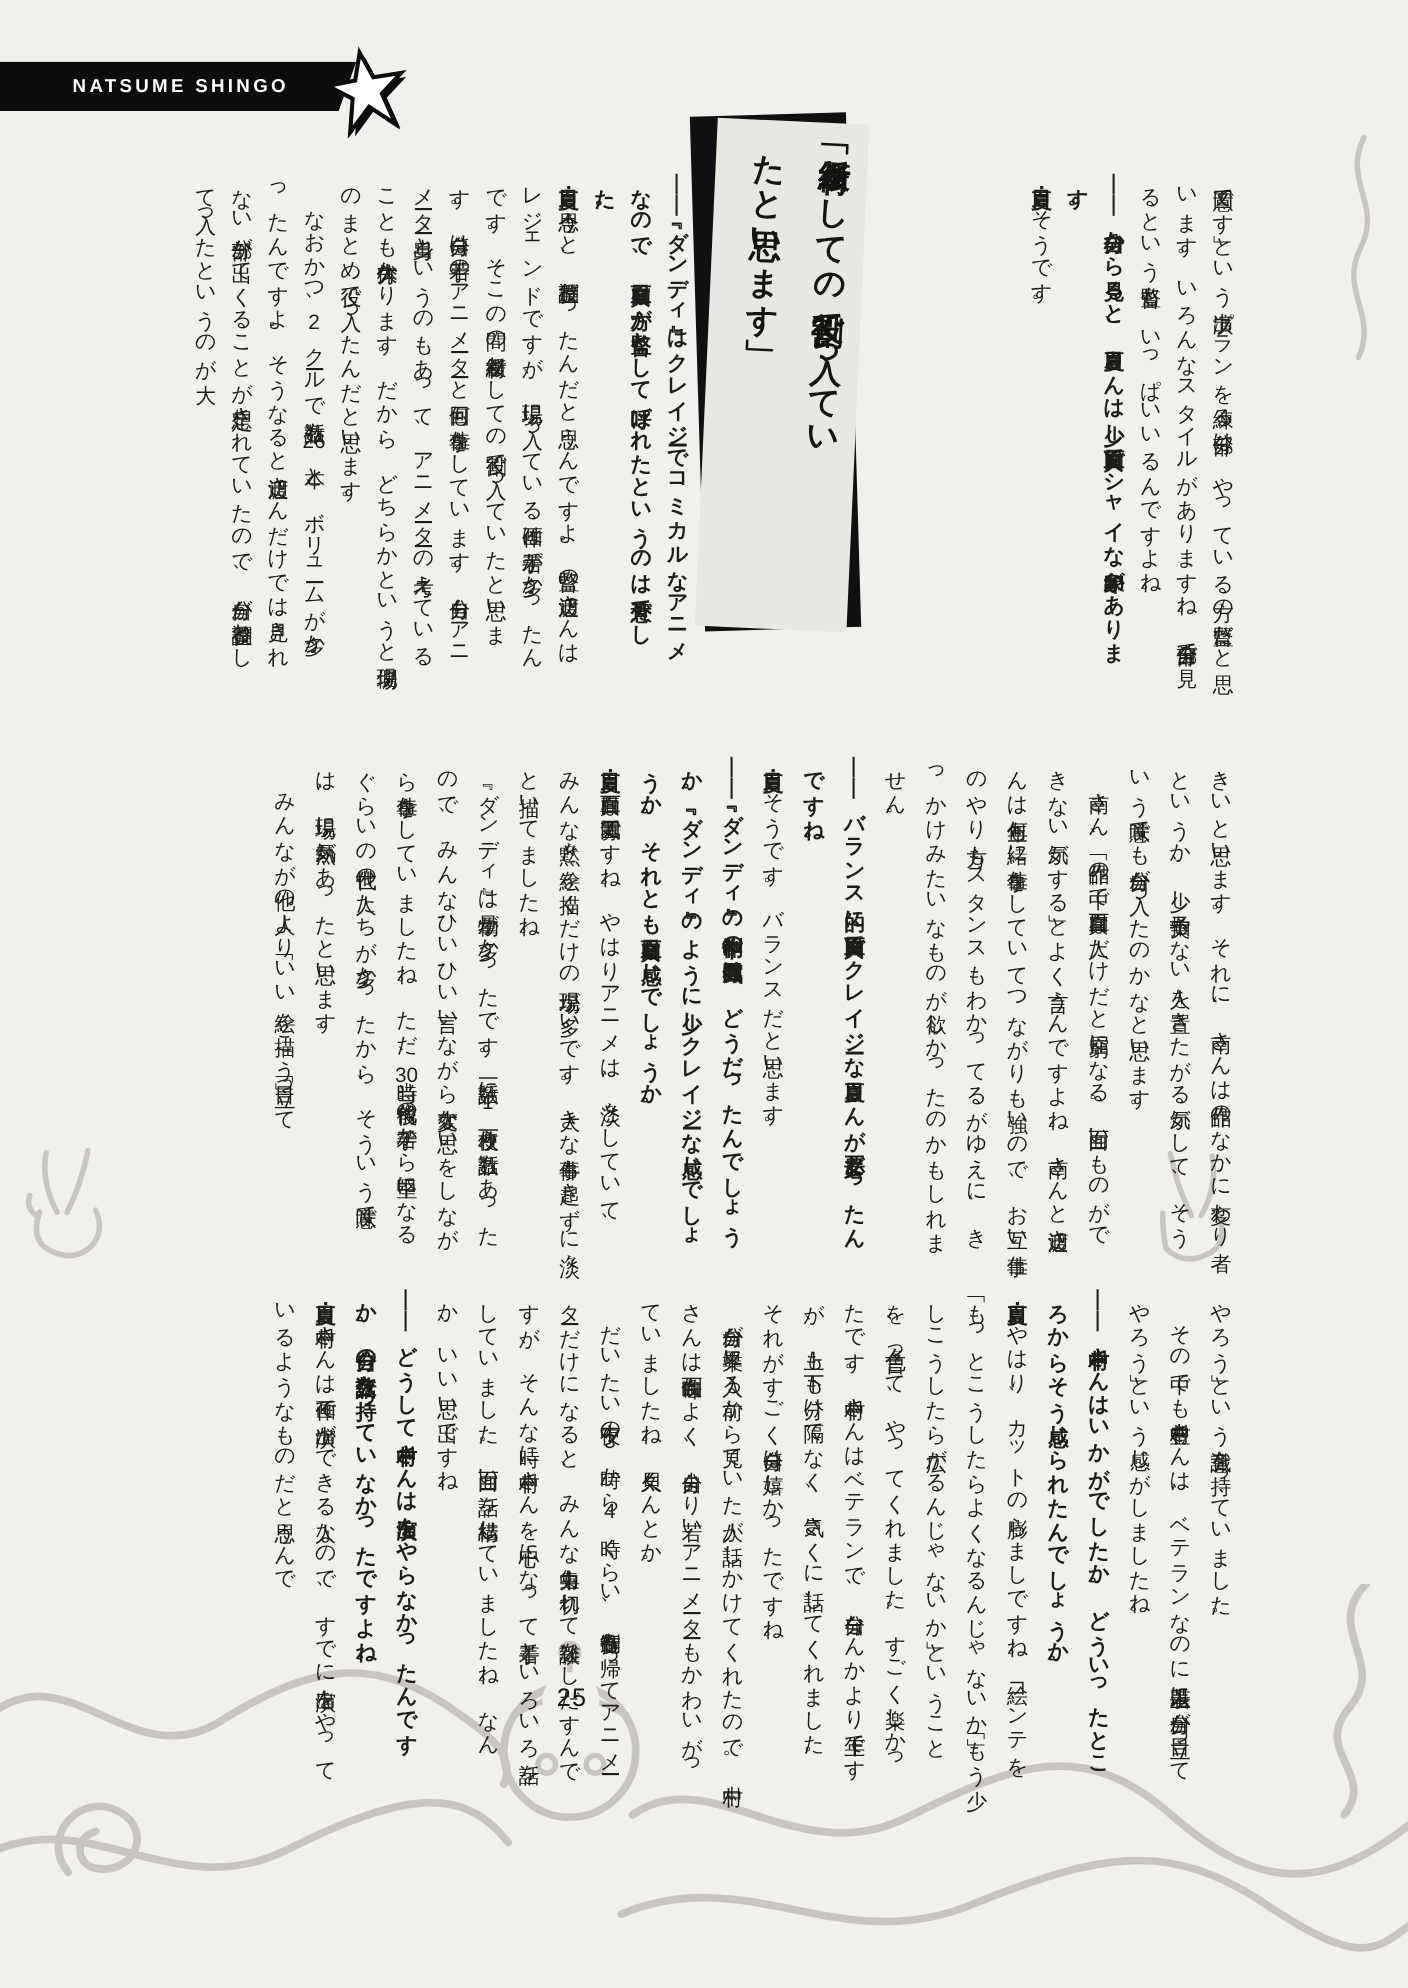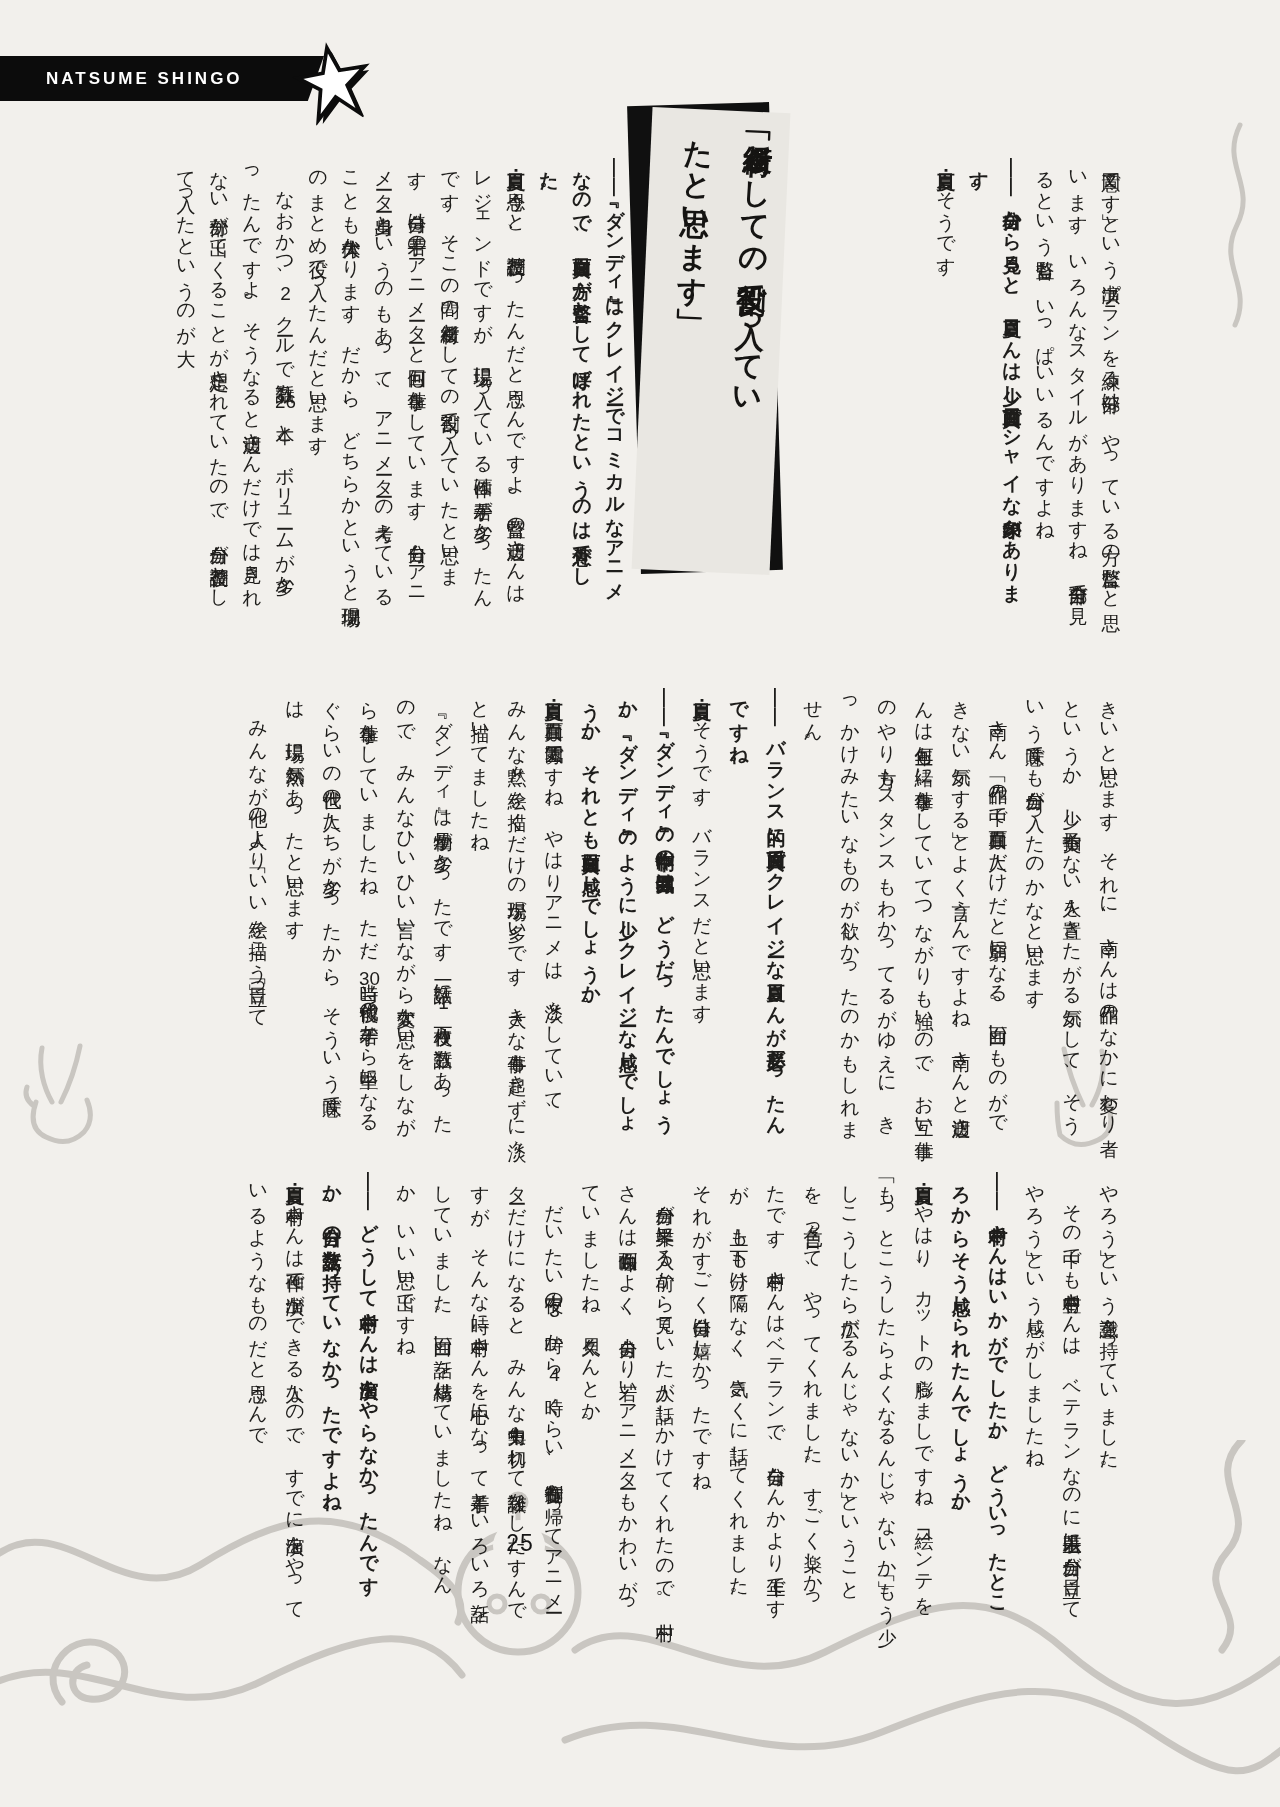--- a/index.html
+++ b/index.html
@@ -12,21 +12,21 @@
   }
   
   .banner{
     position:absolute;left:0;top:56px;width:324px;height:45px;
     background:#0c0c0c;
     clip-path:polygon(0 0,100% 0,95% 100%,0 100%);
     z-index:4;
   }
   .banner-text{
     display:block;color:#ffffff;font-weight:700;font-size:17px;
-    letter-spacing:3px;line-height:45px;padding-left:46px;
+    letter-spacing:3px;line-height:45px;padding-left:66px;
   }
   .star{position:absolute;left:291px;top:40px;width:82px;height:82px;transform:rotate(-10deg);z-index:5;}
   
   .hl-shadow{
     position:absolute;left:634px;top:104px;width:142px;height:468px;
     background:var(--hlshadow,#101010);transform:rotate(-1.7deg);z-index:1;
   }
   .hl-box{
     position:absolute;left:642px;top:110px;width:138px;height:462px;
     background:var(--hlbox,#e9e7e2);transform:rotate(2.6deg);z-index:2;

